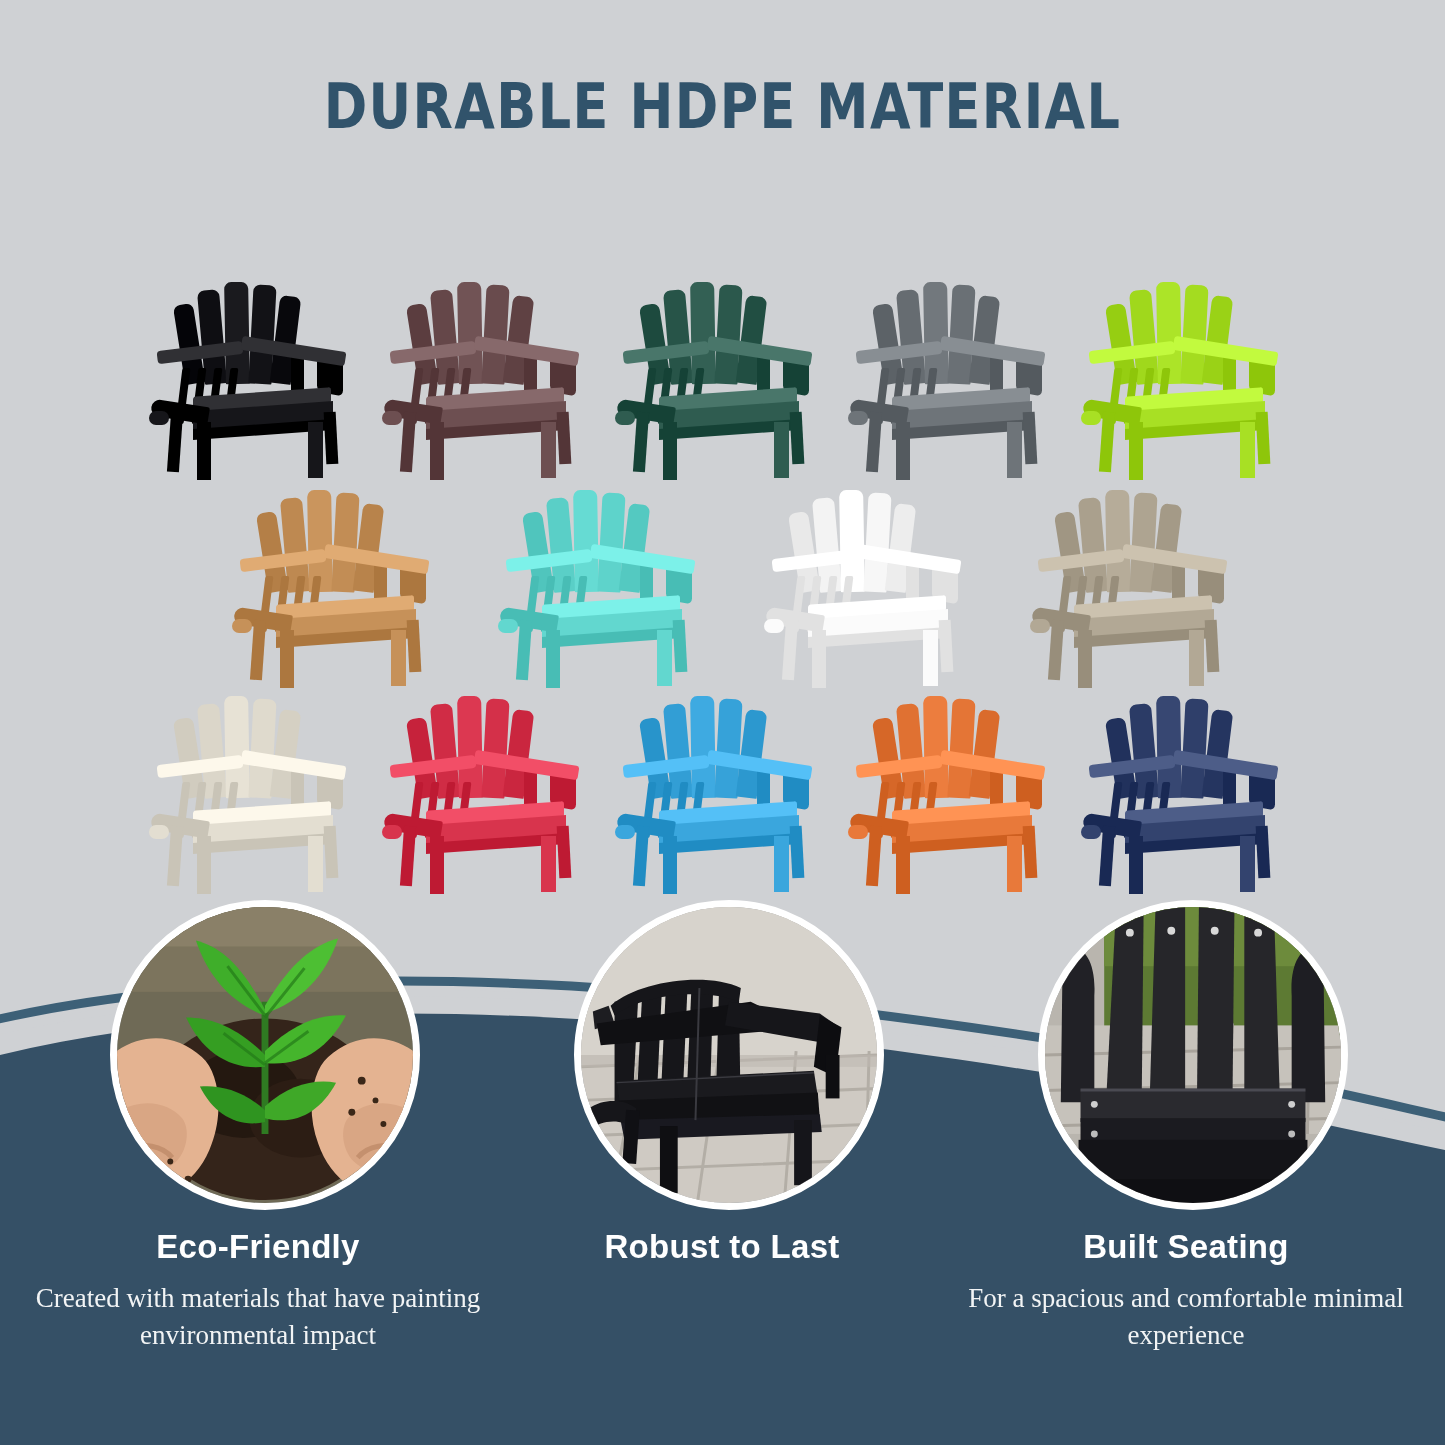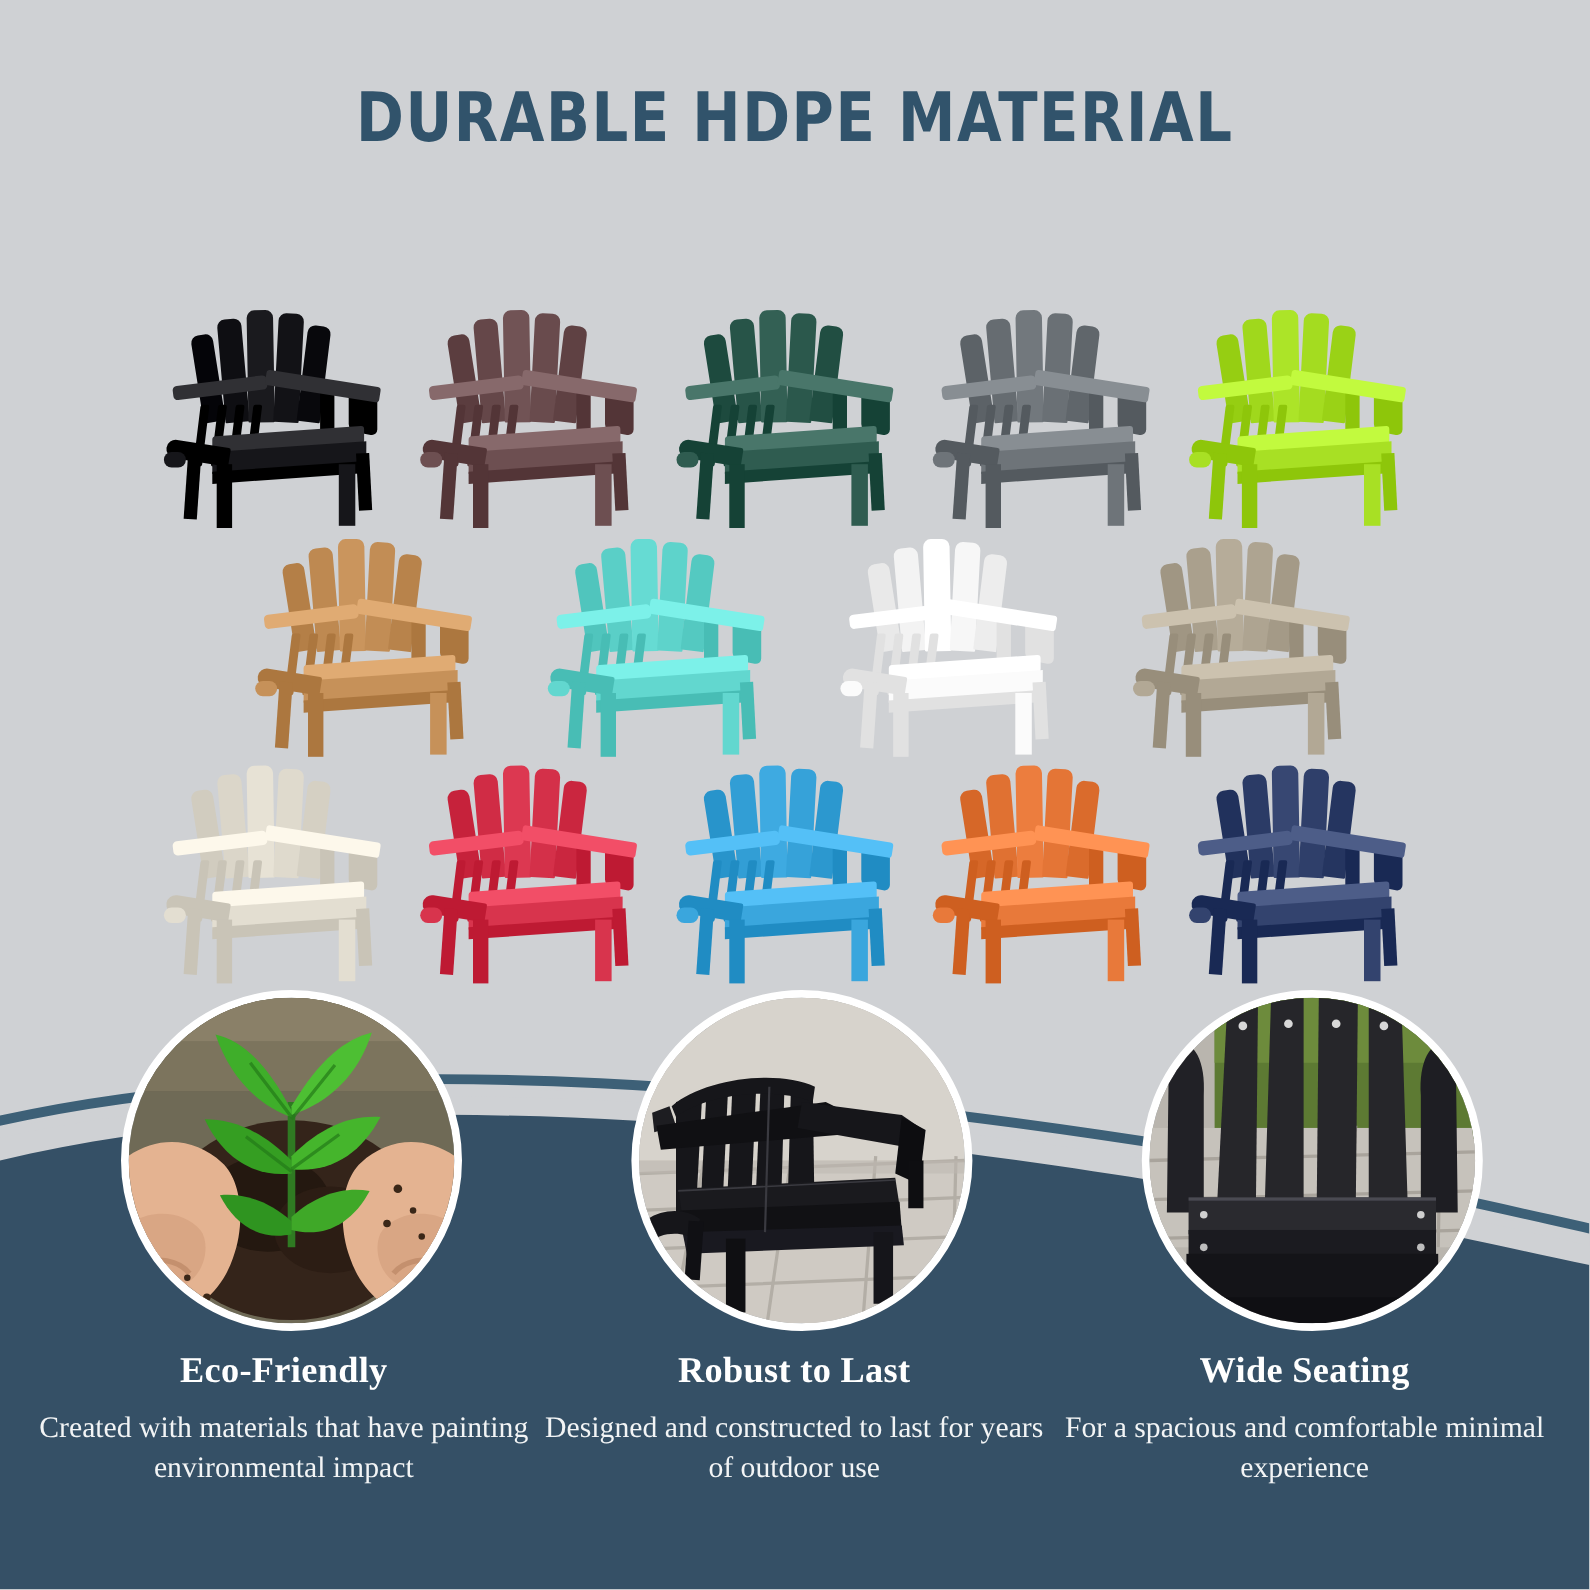--- a/index.html
+++ b/index.html
@@ -82,21 +82,21 @@
   .wave{position:absolute;left:0;top:935px;width:1445px;height:510px;}
   .wave svg{display:block;}
 
   
   .circ{position:absolute;width:296px;height:296px;border-radius:50%;
         border:7px solid #ffffff;overflow:hidden;background:#9aa0a4;}
   .ph{position:absolute;inset:0;}
 
   
   .feat{position:absolute;width:470px;text-align:center;color:#fff;}
-  .feat h3{margin:0;font-family:Liberation Serif, serif;
+  .feat h3{margin:0;font-family:Liberation Sans, sans-serif;
         font-weight:bold;font-size:33px;letter-spacing:.3px;}
   .feat p{margin:14px 0 0;font-family:"Liberation Serif","DejaVu Serif",serif;
         font-size:27px;line-height:1.38;color:#f2f4f5;}
 </style>
 </head>
 <body>
 
 <div id="stage">
 
   <div class="hdr">
@@ -661,20 +661,19 @@
       <rect x="36" y="184" width="228" height="3" fill="#4a4a52"></rect>
     </svg>
   </div>
 
   <div class="feat" style="left:23px;top:1228px;">
     <h3>Eco-Friendly</h3>
     <p>Created with materials that have painting environmental impact</p>
   </div>
   <div class="feat" style="left:487px;top:1228px;">
     <h3>Robust to Last</h3>
-    <p>Designed and constructed to last for years of outdoor use</p>
   </div>
   <div class="feat" style="left:951px;top:1228px;">
-    <h3>Wide Seating</h3>
+    <h3>Built Seating</h3>
     <p>For a spacious and comfortable minimal experience</p>
   </div>
 
 </div>
 
 </body></html>

